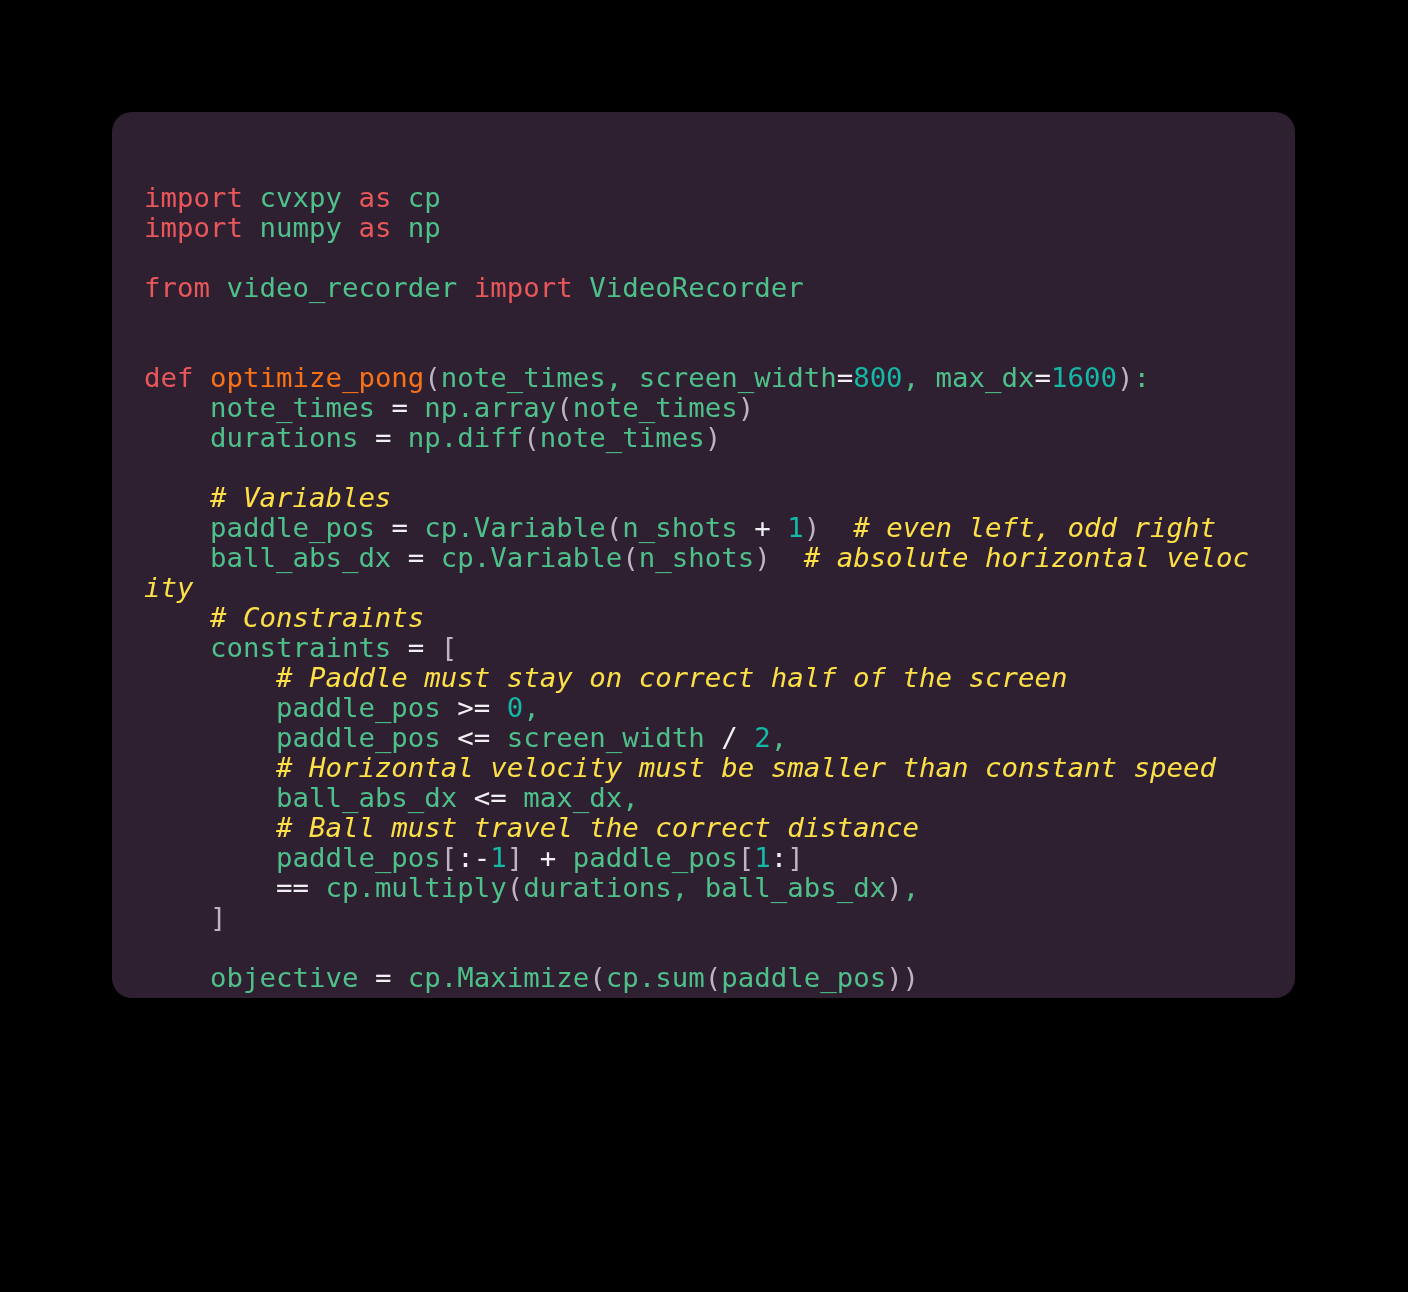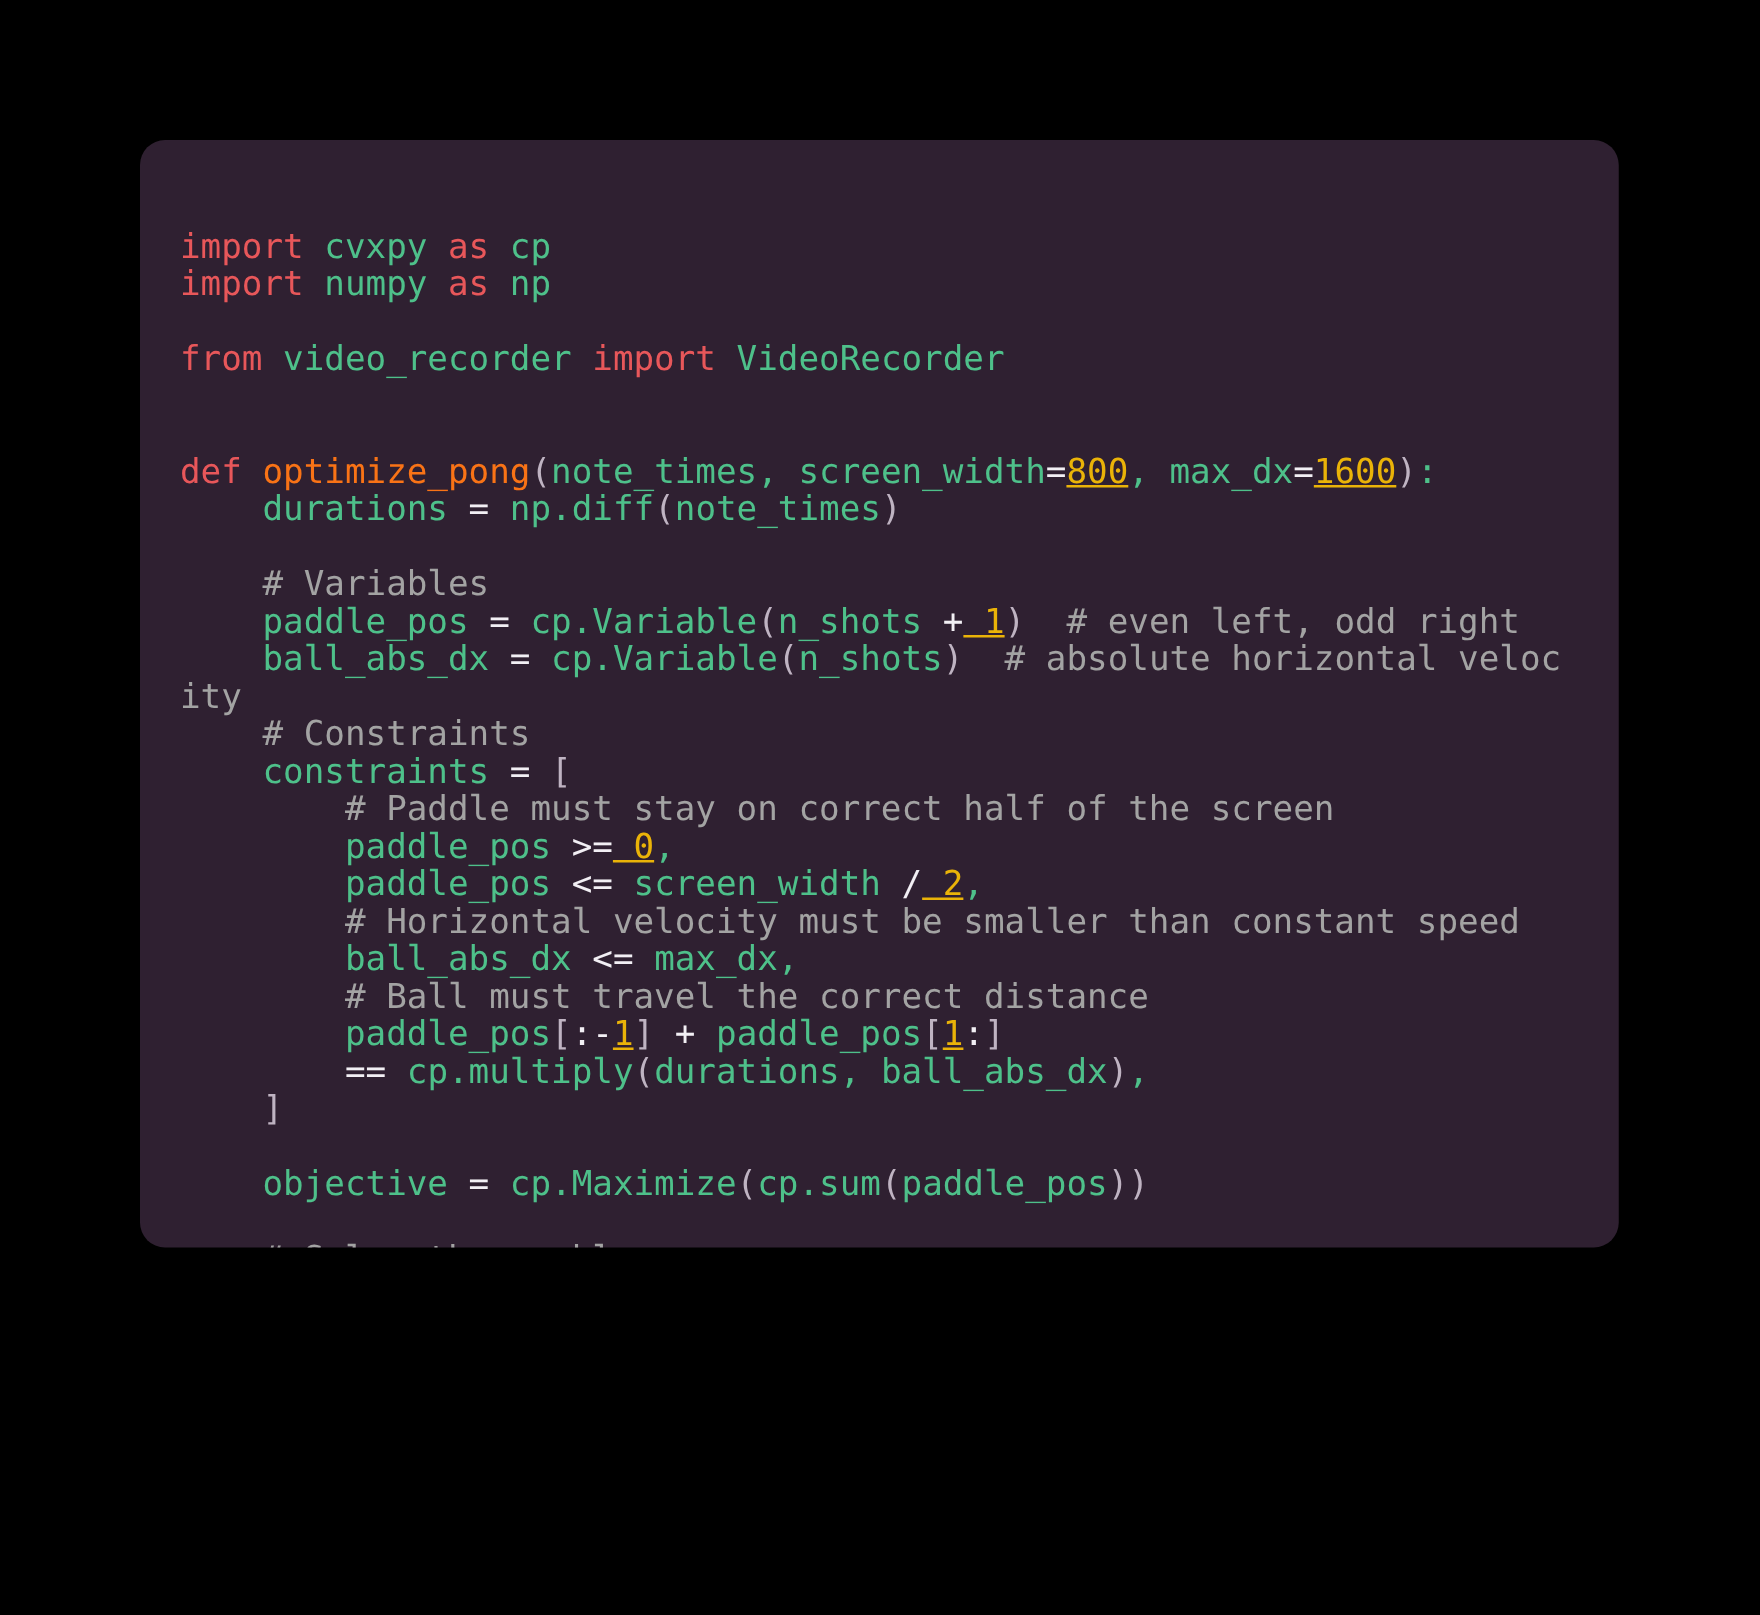--- a/index.html
+++ b/index.html
@@ -38,37 +38,38 @@
     letter-spacing: 0;
     tab-size: 4;
   }
   .ln { display: block; min-height: 30px; }
   .tok { white-space: pre-wrap; }
 
   
   .t-kw   { color: #e8575a; }
   .t-fn   { color: #f97316; }
   .t-id   { color: #4ec08a; }
-  .t-num  { color: #eab308; text-decoration: underline; }
-  .t-com  { color: #a3a3a3; }
+  .t-num  { color: #14b8a6; }
+  .t-com  { color: #fde047; font-style: italic; }
   .t-op   { color: #f2eff4; }
   .t-pun  { color: #4ec08a; }
   .t-brk  { color: #bfb3c2; }
 </style>
 </head>
 <body>
 
 <div id="code-card">
   <pre id="code-block"><span class="ln"><span class="tok t-kw">import</span><span class="tok t-id"> cvxpy </span><span class="tok t-kw">as</span><span class="tok t-id"> cp</span>
 </span><span class="ln"><span class="tok t-kw">import</span><span class="tok t-id"> numpy </span><span class="tok t-kw">as</span><span class="tok t-id"> np</span>
 </span><span class="ln">
 </span><span class="ln"><span class="tok t-kw">from</span><span class="tok t-id"> video_recorder </span><span class="tok t-kw">import</span><span class="tok t-id"> VideoRecorder</span>
 </span><span class="ln">
 </span><span class="ln">
 </span><span class="ln"><span class="tok t-kw">def</span><span class="tok t-fn"> optimize_pong</span><span class="tok t-brk">(</span><span class="tok t-id">note_times</span><span class="tok t-pun">, </span><span class="tok t-id">screen_width</span><span class="tok t-op">=</span><span class="tok t-num">800</span><span class="tok t-pun">, </span><span class="tok t-id">max_dx</span><span class="tok t-op">=</span><span class="tok t-num">1600</span><span class="tok t-brk">)</span><span class="tok t-pun">:</span>
+</span><span class="ln"><span class="tok t-id">    note_times </span><span class="tok t-op">=</span><span class="tok t-id"> np.array</span><span class="tok t-brk">(</span><span class="tok t-id">note_times</span><span class="tok t-brk">)</span>
 </span><span class="ln"><span class="tok t-id">    durations </span><span class="tok t-op">=</span><span class="tok t-id"> np.diff</span><span class="tok t-brk">(</span><span class="tok t-id">note_times</span><span class="tok t-brk">)</span>
 </span><span class="ln">
 </span><span class="ln"><span class="tok t-com">    # Variables</span>
 </span><span class="ln"><span class="tok t-id">    paddle_pos </span><span class="tok t-op">=</span><span class="tok t-id"> cp.Variable</span><span class="tok t-brk">(</span><span class="tok t-id">n_shots </span><span class="tok t-op">+</span><span class="tok t-num"> 1</span><span class="tok t-brk">)</span><span class="tok t-com">  # even left, odd right</span>
 </span><span class="ln"><span class="tok t-id">    ball_abs_dx </span><span class="tok t-op">=</span><span class="tok t-id"> cp.Variable</span><span class="tok t-brk">(</span><span class="tok t-id">n_shots</span><span class="tok t-brk">)</span><span class="tok t-com">  # absolute horizontal velocity</span>
 </span><span class="ln"><span class="tok t-com">    # Constraints</span>
 </span><span class="ln"><span class="tok t-id">    constraints </span><span class="tok t-op">=</span><span class="tok t-brk"> [</span>
 </span><span class="ln"><span class="tok t-com">        # Paddle must stay on correct half of the screen</span>
 </span><span class="ln"><span class="tok t-id">        paddle_pos </span><span class="tok t-op">&gt;=</span><span class="tok t-num"> 0</span><span class="tok t-pun">,</span>
 </span><span class="ln"><span class="tok t-id">        paddle_pos </span><span class="tok t-op">&lt;=</span><span class="tok t-id"> screen_width </span><span class="tok t-op">/</span><span class="tok t-num"> 2</span><span class="tok t-pun">,</span>

